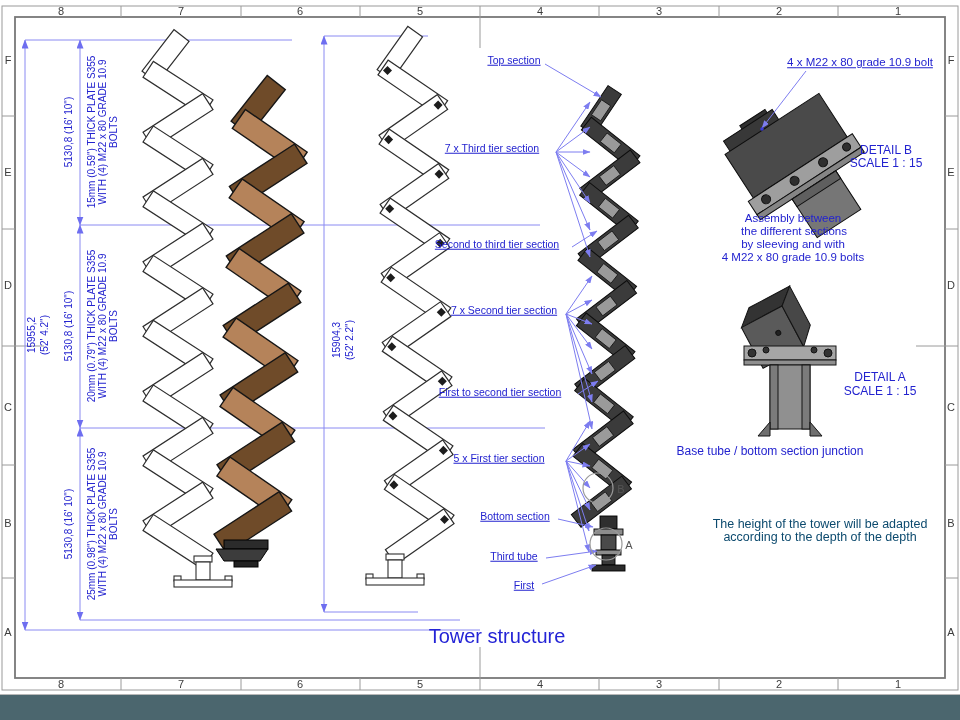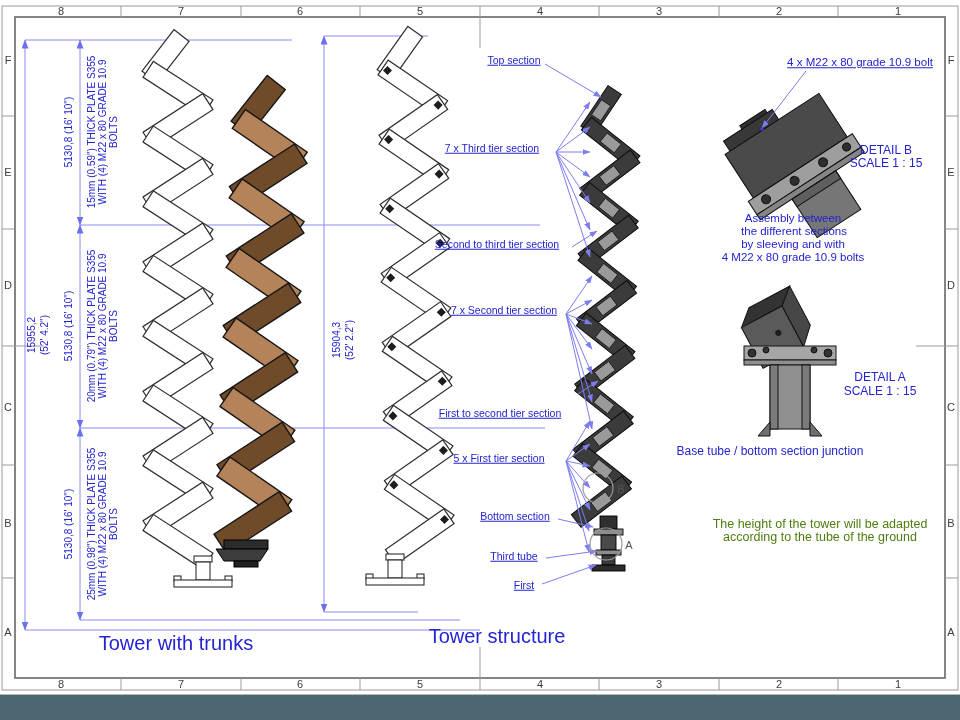--- a/index.html
+++ b/index.html
@@ -7,21 +7,21 @@
   #stage{position:absolute;inset:0;}
   svg{position:absolute;left:0;top:0;}
   .t{position:absolute;transform:translate(-50%,-50%);white-space:nowrap;line-height:1;}
   .tv{position:absolute;transform:translate(-50%,-50%) rotate(-90deg);white-space:nowrap;line-height:1;}
   .zone{font-size:11px;color:#3c3c3c;}
   .dim{font-size:10px;color:#2323cf;}
   .callout{font-size:10.5px;color:#2323cf;text-decoration:underline;}
   .note{font-size:11.5px;color:#2323cf;}
   .cap{font-size:12px;color:#2323cf;}
   .title{font-size:20px;color:#2424d6;}
-  .red{font-size:12.5px;color:#4d7c0f;}
+  .red{font-size:12.5px;color:#0c4a6e;}
   .mk{font-size:11px;color:#555;}
   #statusbar{position:absolute;left:0;top:694px;width:960px;height:26px;background:#4b666e;border-top:1px solid #b8b8b8;}
 </style>
 </head>
 <body>
 
 <div id="stage">
 
 <svg width="960" height="720" viewBox="0 0 960 720">
   <defs>
@@ -309,39 +309,38 @@
 
 <span class="tv dim" style="left:69px;top:524px">5130,8 (16' 10")</span>
 <span class="tv dim" style="left:92px;top:524px">25mm (0.98") THICK PLATE S355</span>
 <span class="tv dim" style="left:103px;top:524px">WITH (4) M22 x 80 GRADE 10.9</span>
 <span class="tv dim" style="left:114px;top:524px">BOLTS</span>
 
 <span class="t callout" style="left:514px;top:60px">Top section</span>
 <span class="t callout" style="left:492px;top:148px">7 x Third tier section</span>
 <span class="t callout" style="left:497px;top:244px">Second to third tier section</span>
 <span class="t callout" style="left:504px;top:310px">7 x Second tier section</span>
-<span class="t callout" style="left:500px;top:413px">First to second tier section</span>
+<span class="t callout" style="left:500px;top:392px">First to second tier section</span>
 <span class="t callout" style="left:499px;top:458px">5 x First tier section</span>
 <span class="t callout" style="left:515px;top:516px">Bottom section</span>
 <span class="t callout" style="left:514px;top:556px">Third tube</span>
 <span class="t callout" style="left:524px;top:585px">First</span>
 
 <span class="t callout" style="left:860px;top:63px;font-size:11.5px">4 x M22 x 80 grade 10.9 bolt</span>
 <span class="t cap" style="left:886px;top:150px">DETAIL B</span>
 <span class="t cap" style="left:886px;top:163px">SCALE 1 : 15</span>
 <span class="t note" style="left:793px;top:219px">Assembly between</span>
 <span class="t note" style="left:794px;top:232px">the different sections</span>
 <span class="t note" style="left:793px;top:245px">by sleeving and with</span>
 <span class="t note" style="left:793px;top:258px">4 M22 x 80 grade 10.9 bolts</span>
 <span class="t cap" style="left:880px;top:377px">DETAIL A</span>
 <span class="t cap" style="left:880px;top:391px">SCALE 1 : 15</span>
 <span class="t cap" style="left:770px;top:451px">Base tube / bottom section junction</span>
 <span class="t red" style="left:820px;top:524px">The height of the tower will be adapted</span>
-<span class="t red" style="left:820px;top:537px">according to the tube of the ground</span>
+<span class="t red" style="left:820px;top:537px">according to the depth of the depth</span>
 
 <span class="t mk" style="left:621px;top:489px">B</span>
 <span class="t mk" style="left:629px;top:545px">A</span>
 
-<span class="t title" style="left:176px;top:643px">Tower with trunks</span>
 <span class="t title" style="left:497px;top:636px">Tower structure</span>
 
 <div id="statusbar"></div>
 </div>
 
 </body></html>

